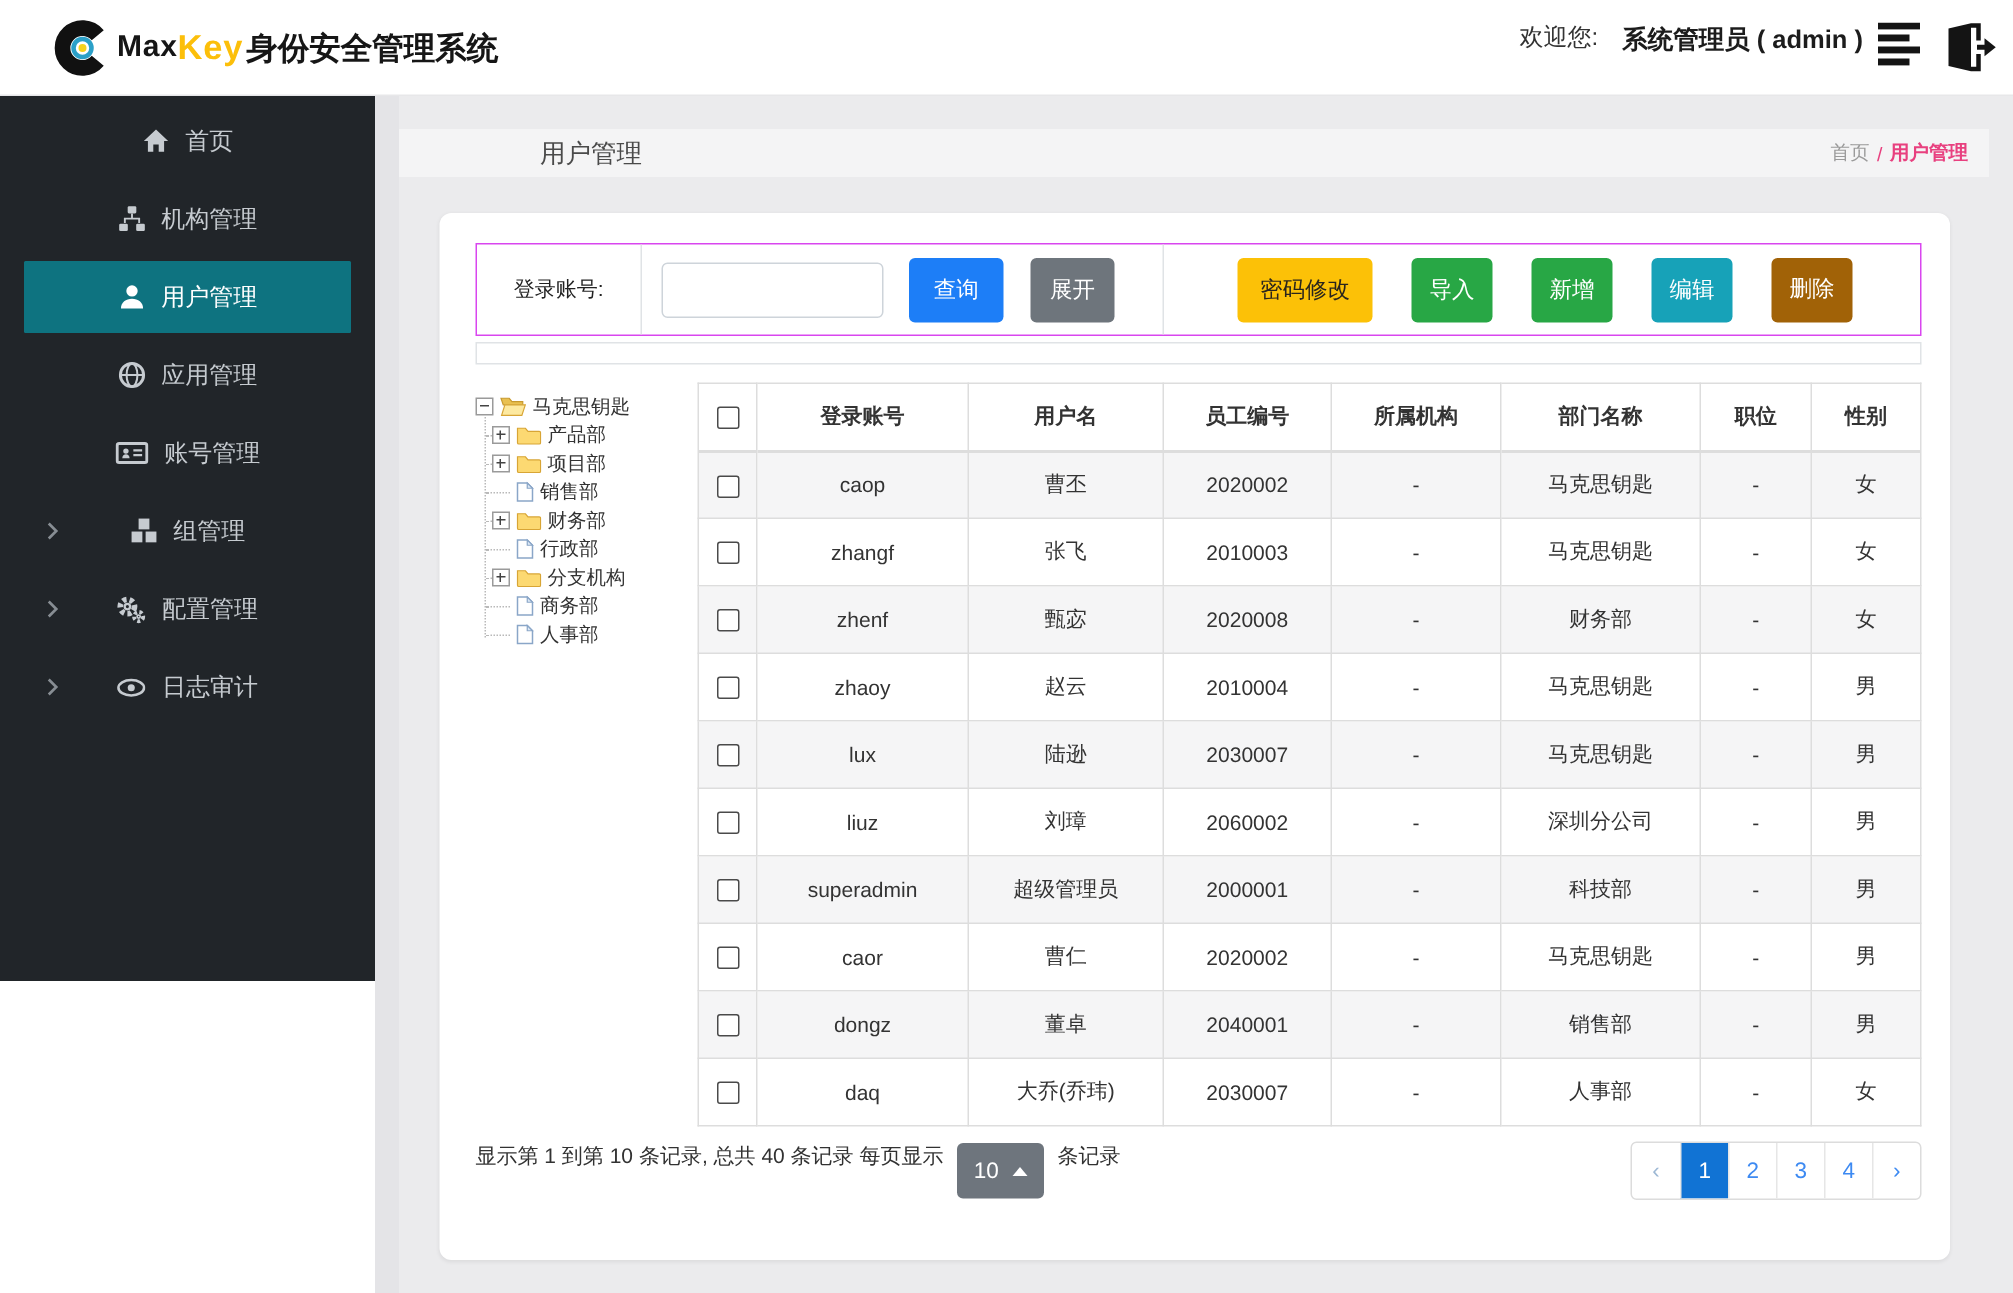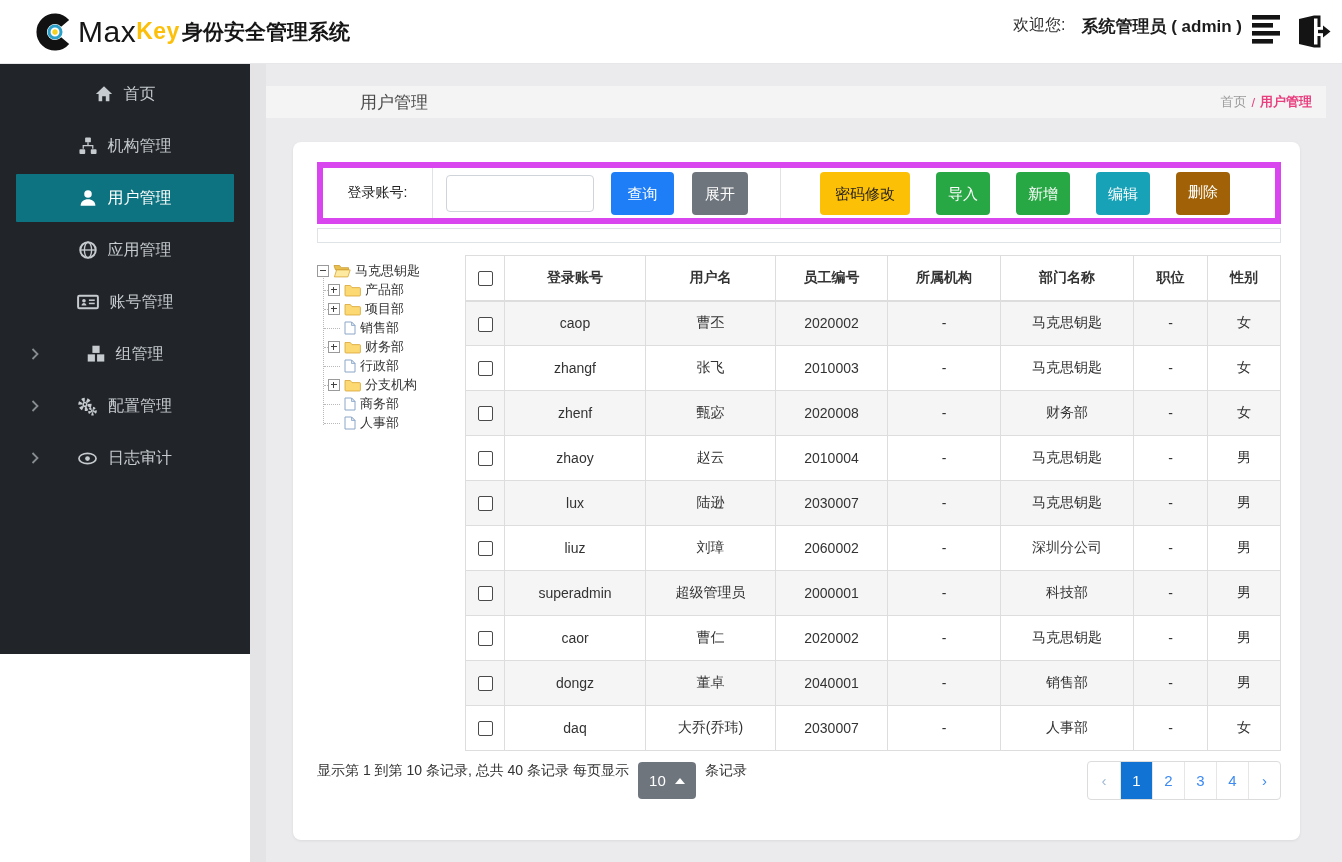--- a/index.html
+++ b/index.html
@@ -12,21 +12,21 @@
 
   
   .topbar {
     position:absolute; top:0; left:0; right:0; height:64px;
     background:#fff; border-bottom:1px solid #e7e7e9; z-index:10;
     display:flex; align-items:center; justify-content:space-between;
     padding:0 10px 0 36px;
   }
   .brand { display:flex; align-items:center; }
   .brand .logo { margin-right:4px; }
-  .brand-max { font-size:30px; font-weight:400; color:#161616; letter-spacing:.5px; }
+  .brand-max { font-size:20px; font-weight:700; color:#161616; letter-spacing:.5px; }
   .brand-key { font-size:23px; font-weight:800; color:#fcbf0a; letter-spacing:.5px; }
   .brand-cn  { font-size:21px; font-weight:700; color:#161616; margin-left:2px; }
   .topbar-right { display:flex; align-items:flex-start; }
   .welcome { font-size:16px; color:#333; }
   .user-display { font-size:17px; font-weight:700; color:#1c1c1c; margin-left:16px; }
   .tb-icon { display:flex; align-items:center; justify-content:center; cursor:pointer; margin-left:10px; }
 
   
   .sidebar {
     position:absolute; top:64px; left:0; width:250px; height:590px;
@@ -56,21 +56,21 @@
   .bc-sep { color:#e8407f; }
   .bc-current { color:#e8407f; font-weight:700; }
 
   .card {
     position:relative; margin:24px 42px 0 27px; height:698px;
     background:#fff; border-radius:8px; box-shadow:0 1px 3px rgba(0,0,0,.07);
     padding:20px 19px 0 24px;
   }
 
   
-  .search-form { height:62px; border:6px solid #d946ef; display:flex; align-items:stretch;justify-content:center; }
+  .search-form { height:62px; border:1px solid #d946ef; display:flex; align-items:stretch;justify-content:center; }
   .sf-label {
     width:110px; border-right:1px solid #e0e3e6; display:flex;
     align-items:center; justify-content:center; font-size:14px; color:#222;
   }
   .sf-input-zone {
     width:348px; border-right:1px solid #e0e3e6;
     display:flex; align-items:center; padding-left:13px;
   }
   .sf-input {
     width:148px; height:37px; border:1px solid #ced4da; border-radius:4px;

